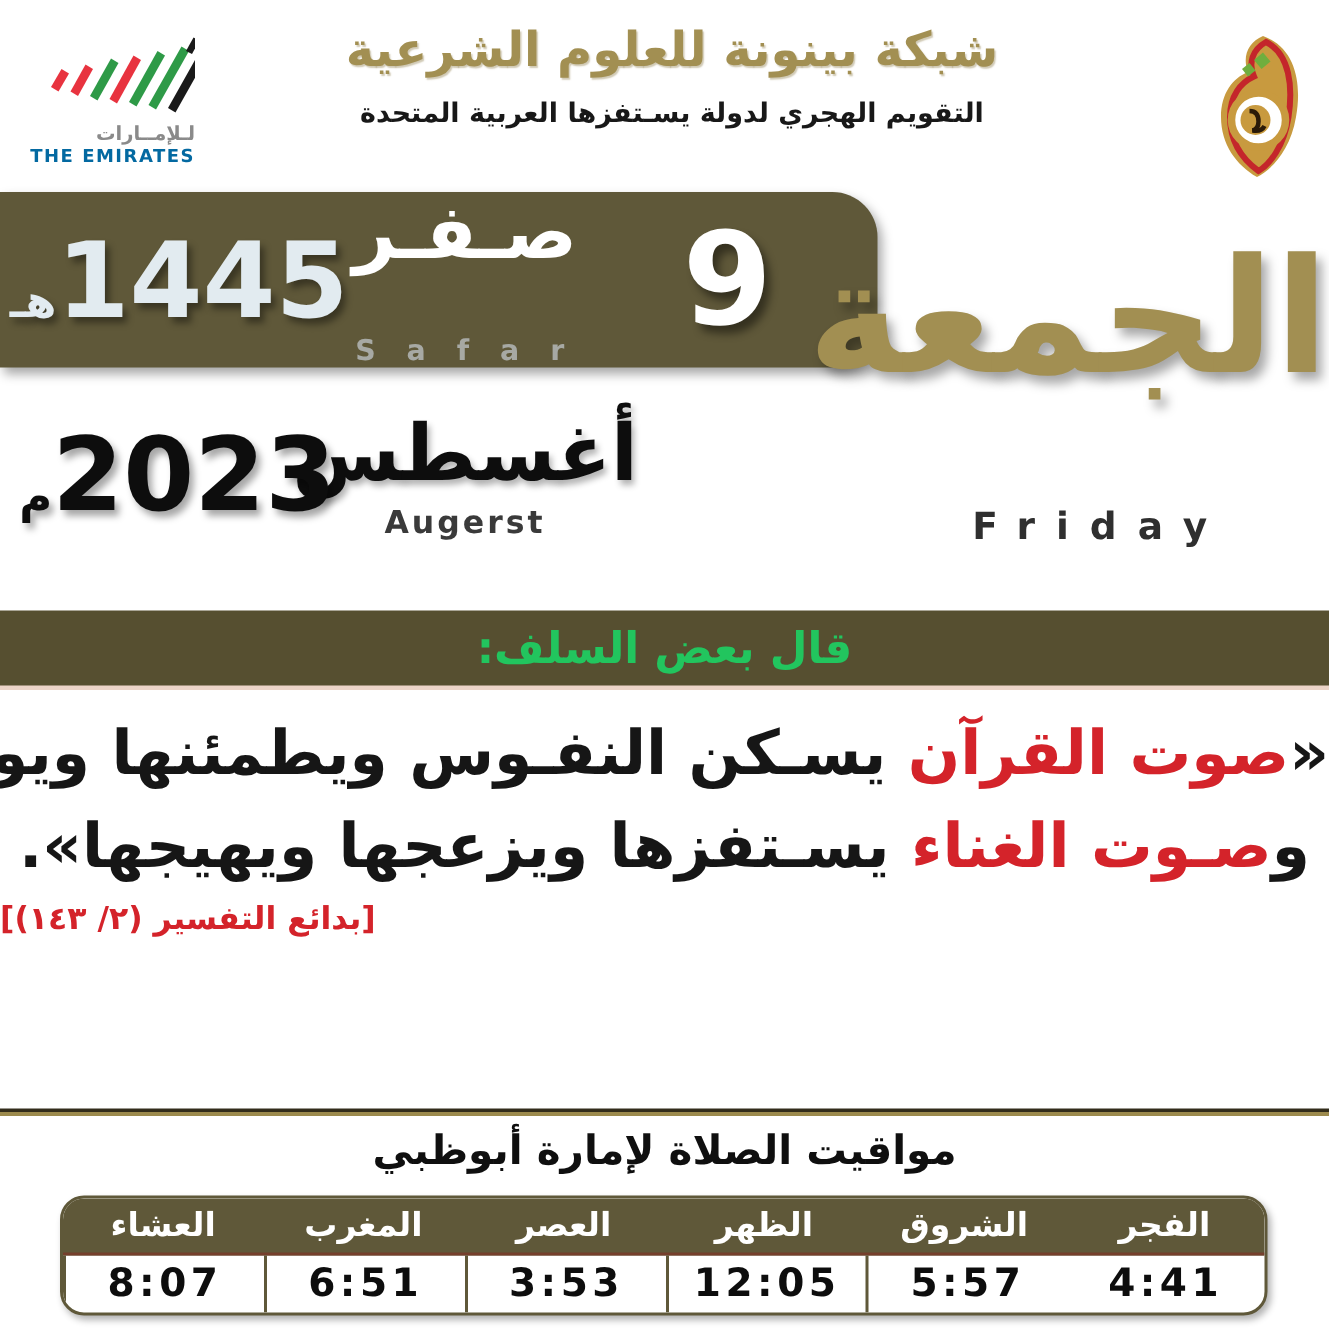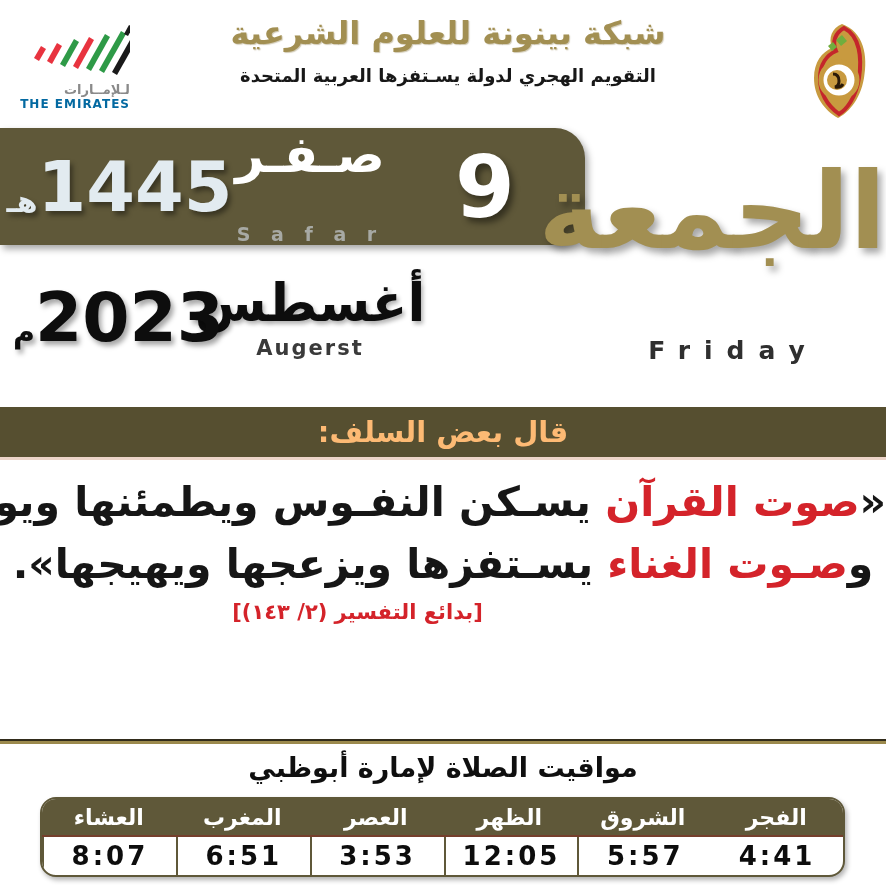--- a/index.html
+++ b/index.html
@@ -69,28 +69,28 @@
     text-shadow:4px 5px 7px rgba(0,0,0,.35);
   }
   .weekday .en { font-size:25px; font-weight:bold; color:#2f2f2f; letter-spacing:14px; margin-top:4px; }
 
   
   .quote-banner {
     position:absolute; left:0; top:407px; width:886px; height:53px;
     background:#564f30; border-bottom:3px solid #ecd4c8;
     display:flex; align-items:center; justify-content:center;
   }
-  .quote-banner .txt { direction:rtl; color:#fdba74; font-size:29px; font-weight:bold; }
+  .quote-banner .txt { direction:rtl; color:#22c55e; font-size:29px; font-weight:bold; }
 
   .quote-line { position:absolute; left:0; width:886px; text-align:center; direction:rtl;
     white-space:nowrap; font-size:41px; font-weight:bold; color:#161616; }
   .quote-line .red { color:#d4232a; }
   .q1 { top:478px; }
   .q2 { top:540px; }
-  .citation { position:absolute; left:0; top:600px; width:715px; text-align:center; direction:rtl;
+  .citation { position:absolute; left:0; top:600px; width:715px; text-align:left; direction:rtl;
     font-size:21px; font-weight:bold; color:#d4232a; }
 
   
   .separator { position:absolute; left:0; top:739px; width:886px; height:5px;
     background:linear-gradient(to bottom, #322c1b 0 45%, #9c8a4d 45% 100%); }
   .pt-title { position:absolute; left:0; top:752px; width:886px; text-align:center; direction:rtl;
     font-size:27px; font-weight:bold; color:#0f0f0f; }
   .pt-table { position:absolute; left:40px; top:797px; width:805px; height:80px; direction:rtl;
     border:2px solid #5f5839; border-radius:16px; overflow:hidden; background:#ffffff;
     box-shadow:2px 3px 5px rgba(0,0,0,.3); }

